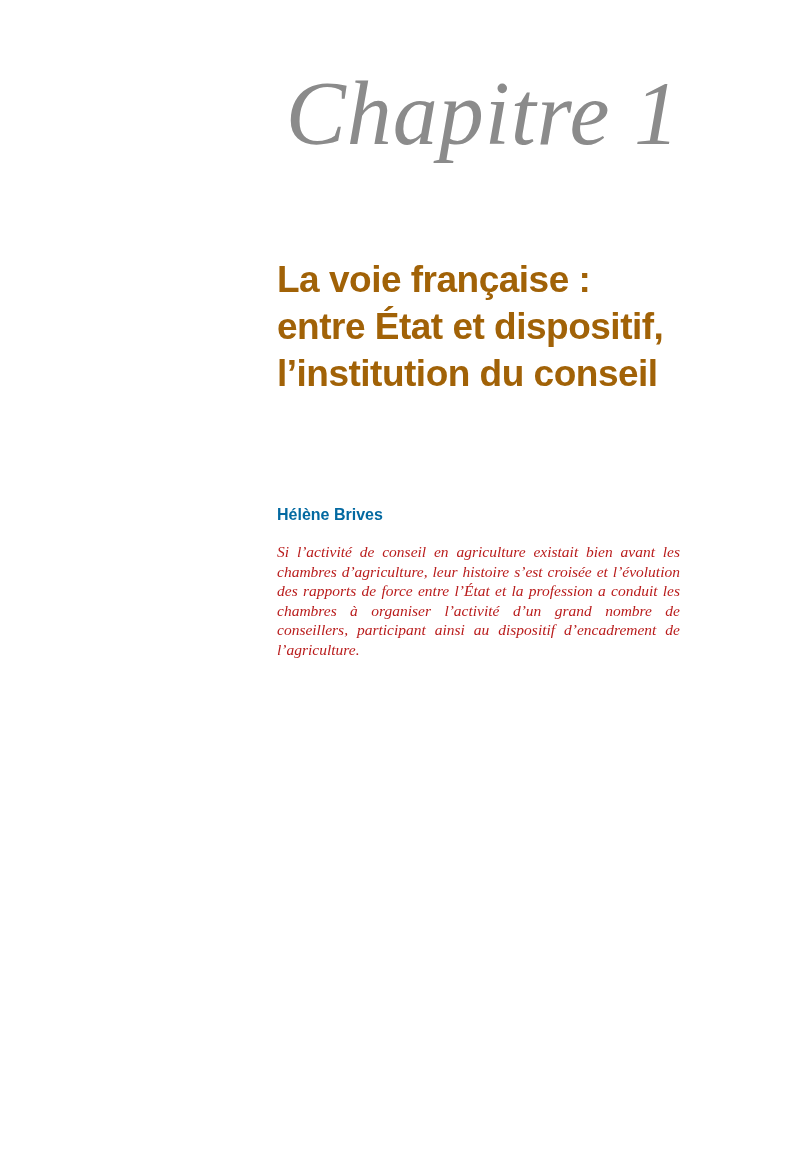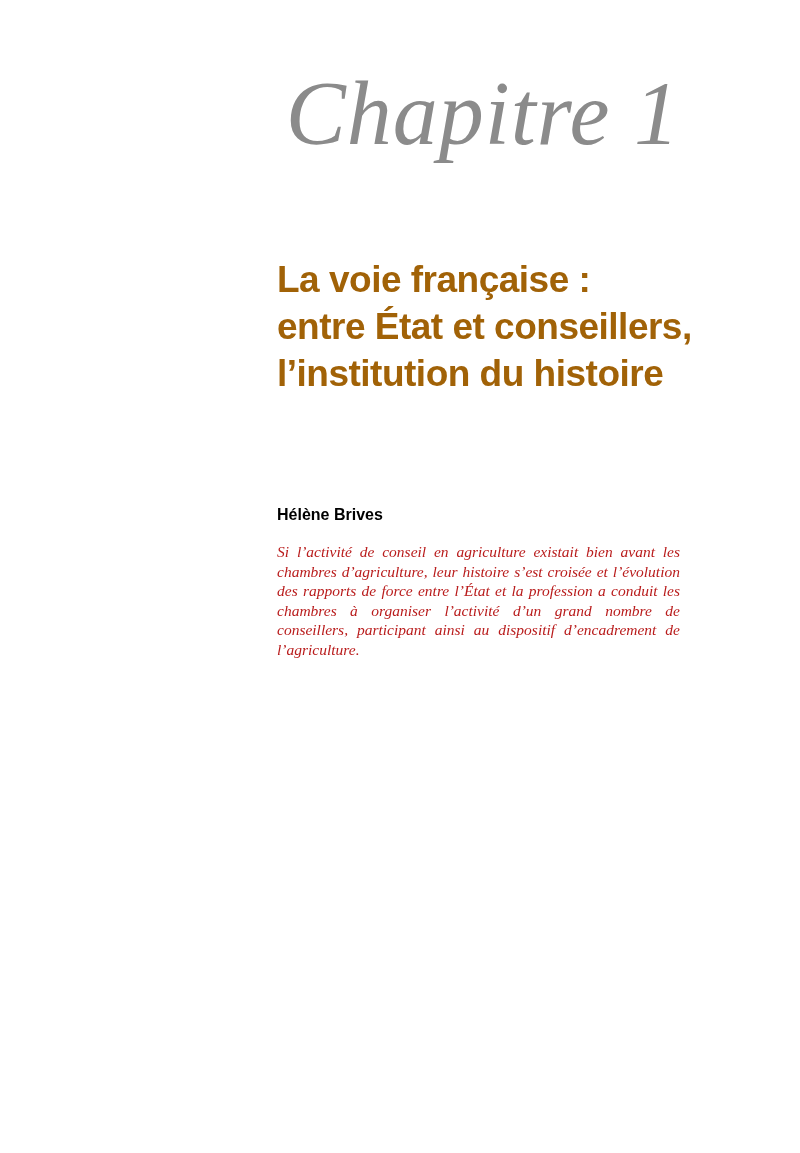--- a/index.html
+++ b/index.html
@@ -69,21 +69,21 @@
 </style>
 </head>
 <body>
 
 <div class="page">
 
   <div class="chapter-number" style="color: rgb(139, 139, 139);">Chapitre 1</div>
 
   <div class="chapter-title" style="color: #a16207;">
     <div class="title-line">La voie française :</div>
-    <div class="title-line">entre État et conseillers,</div>
-    <div class="title-line">l’institution du histoire</div>
+    <div class="title-line">entre État et dispositif,</div>
+    <div class="title-line">l’institution du conseil</div>
   </div>
 
-  <div class="author-name" style="color: #000000;">Hélène Brives</div>
+  <div class="author-name" style="color: #0369a1;">Hélène Brives</div>
 
   <div class="abstract" style="color: #b91c1c;">Si l’activité de conseil en agriculture existait bien avant les chambres d’agriculture, leur histoire s’est croisée et l’évolution des rapports de force entre l’État et la profession a conduit les chambres à organiser l’activité d’un grand nombre de conseillers, participant ainsi au dispositif d’encadrement de l’agriculture.</div>
 
 </div>
 
 </body></html>

